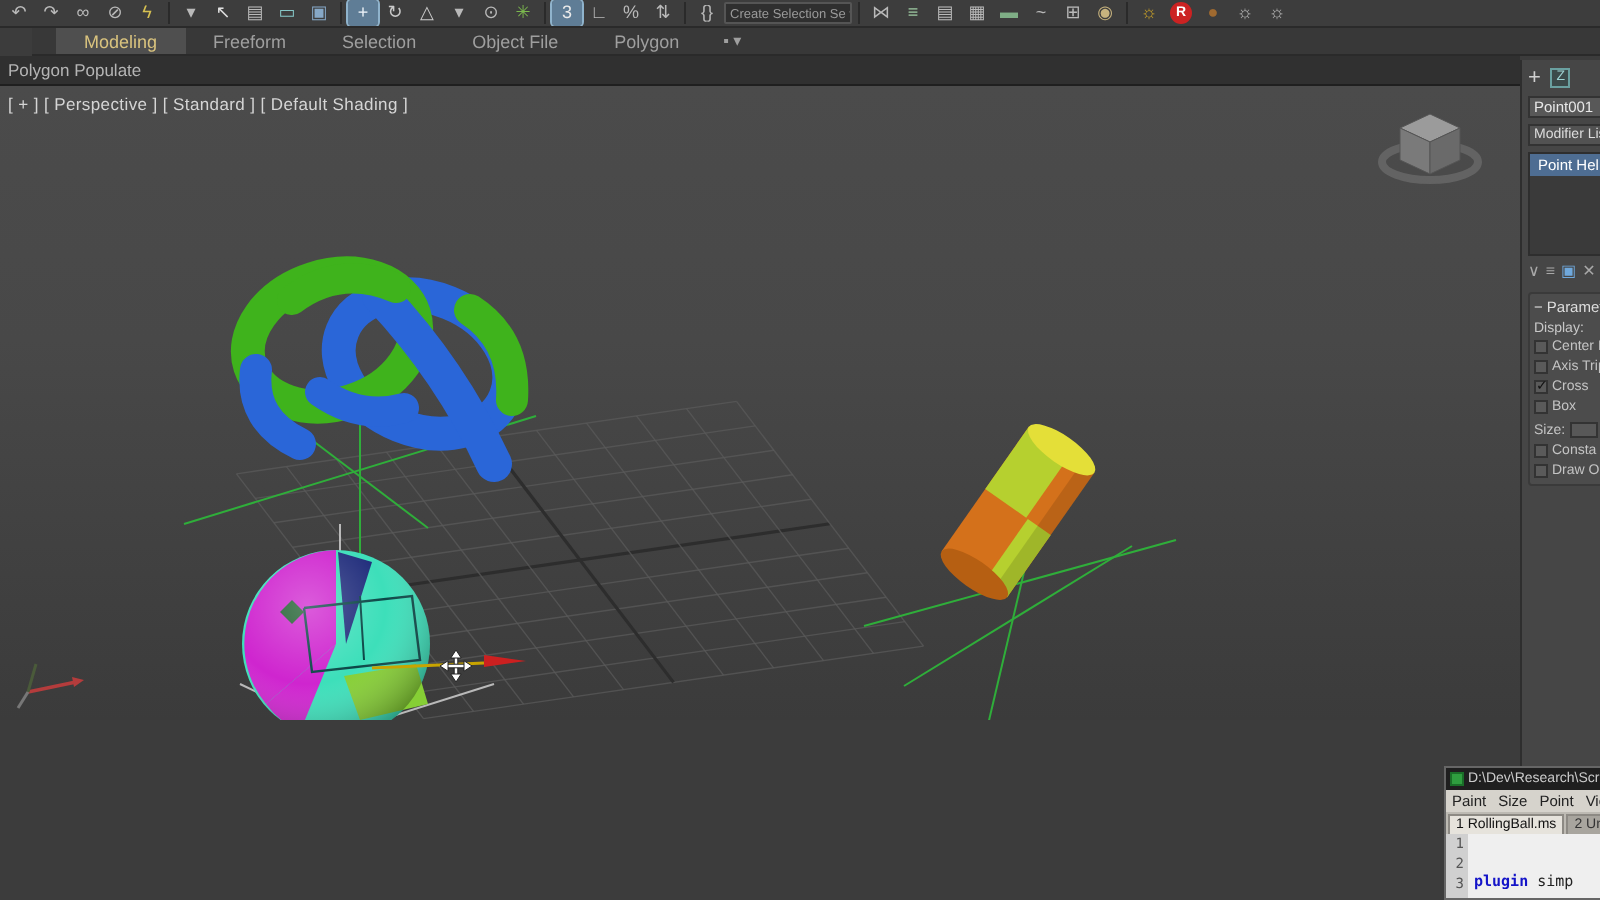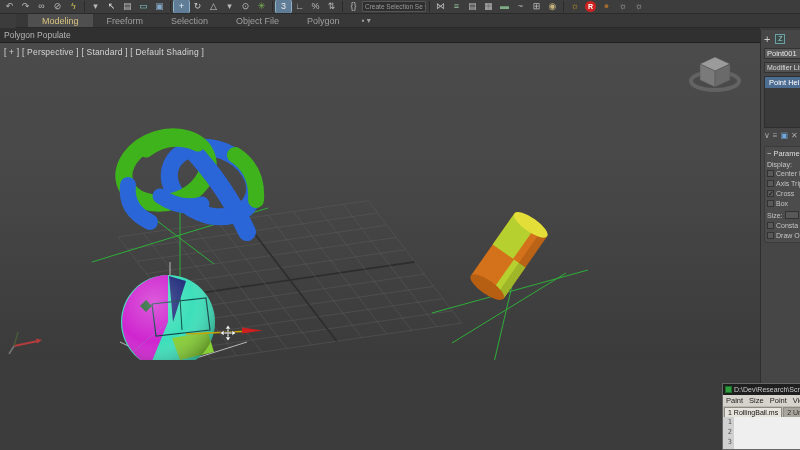--- a/index.html
+++ b/index.html
@@ -358,16 +358,21 @@
     <div class="sw-tabs" id="sw-tabs">
         <span class="sw-tab active">1 RollingBall.ms</span>
         <span class="sw-tab">2 Unti</span>
       </div>
     <div class="sw-editor">
       <div class="sw-gutter">
         <div>1</div>
         <div>2</div>
         <div>3</div>
       </div>
+      <div class="sw-code">
+        <div class="row"><span class="kw">plugin</span><span> simp</span></div>
+        
+        
+      </div>
     </div>
   </div>
 
 </div>
 
 </body></html>

